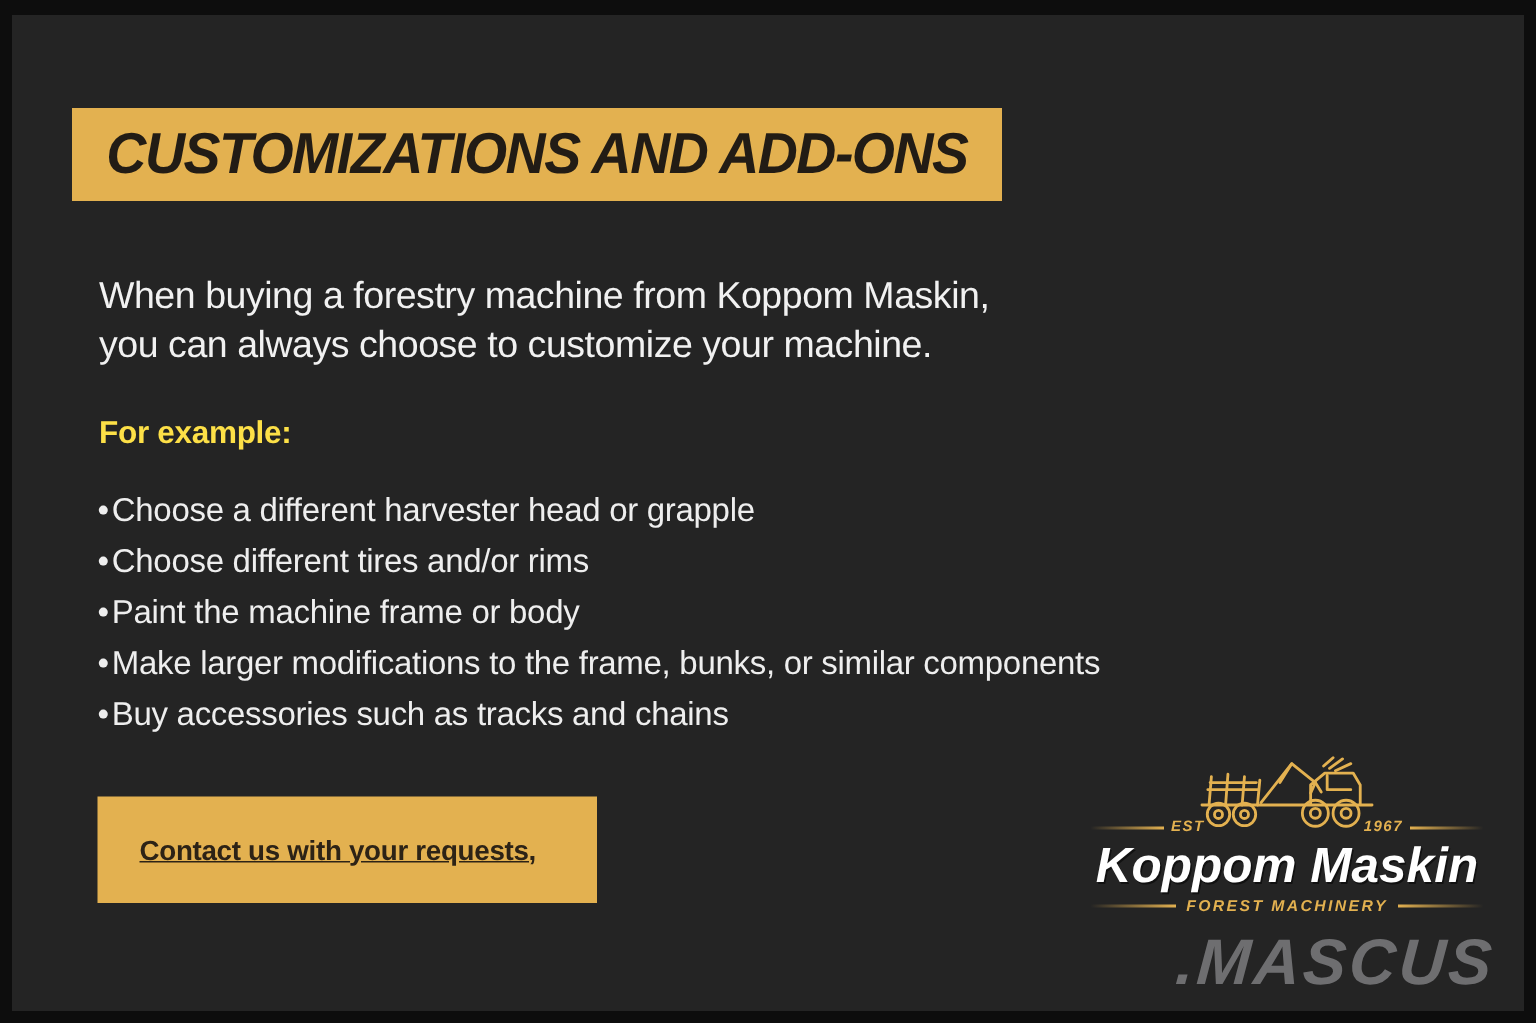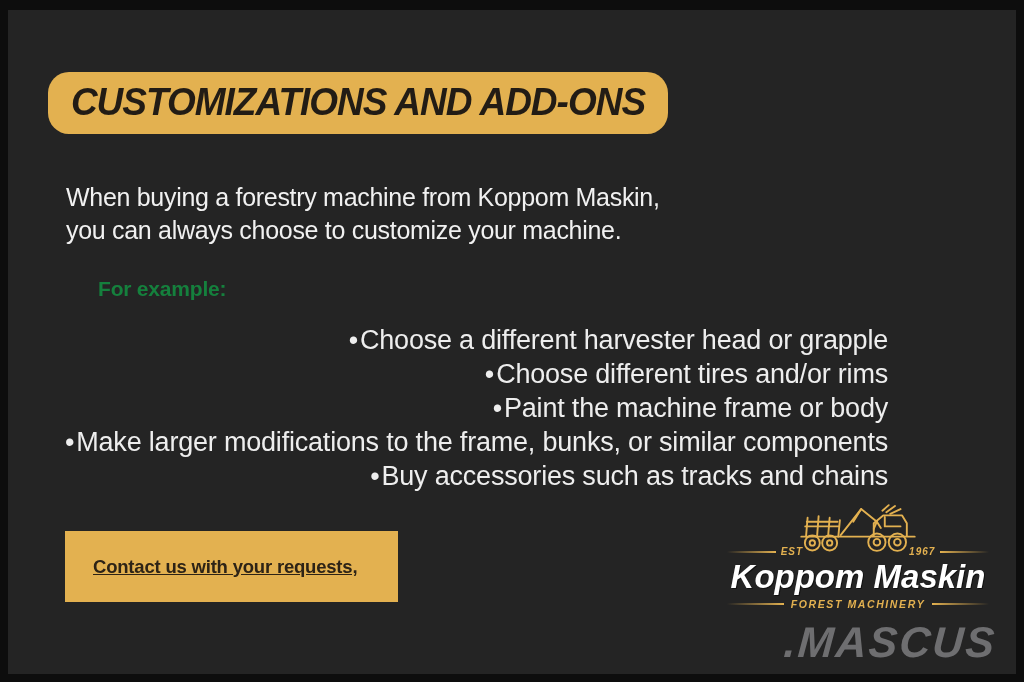--- a/index.html
+++ b/index.html
@@ -8,40 +8,40 @@
     background:#0d0d0d;
     font-family:"Liberation Sans","DejaVu Sans",sans-serif;
   }
   .panel{
     position:absolute;left:8px;top:10px;right:8px;bottom:8px;
     background:#242424;
   }
   
   .banner{
     position:absolute;left:48px;top:72px;width:620px;height:62px;
-    background:#e3b150;display:flex;align-items:center;justify-content:center;border-radius:21px;
+    background:#e3b150;display:flex;align-items:center;justify-content:center;
   }
   .banner span{
     font-size:37px;font-weight:800;font-style:italic;
     letter-spacing:-1px;color:#221c15;white-space:nowrap;
     transform:scaleY(1.04);
   }
   
   .intro{
     position:absolute;left:66px;top:181px;
     color:#f1f1f1;font-size:25px;line-height:33px;letter-spacing:-0.3px;
   }
   
   .list-heading{
     position:absolute;left:66px;top:277px;
-    color:#15803d;font-size:21px;font-weight:700;letter-spacing:-0.2px;margin-left:32px;
+    color:#fde047;font-size:21px;font-weight:700;letter-spacing:-0.2px;
   }
   .bullets{
     position:absolute;left:65px;top:323px;margin:0;padding:0;list-style:none;
-    color:#eeeeee;font-size:27px;letter-spacing:-0.2px;text-align:right;
+    color:#eeeeee;font-size:22px;letter-spacing:-0.2px;
   }
   .bullets li{height:34px;line-height:34px;white-space:nowrap;}
   .bullets .dot{margin-right:2px;}
   
   .contact-box{
     position:absolute;left:65px;top:531px;width:333px;height:71px;
     background:#e3b150;display:flex;flex-direction:column;justify-content:center;
     padding-left:28px;box-sizing:border-box;
   }
   .contact-box div{

